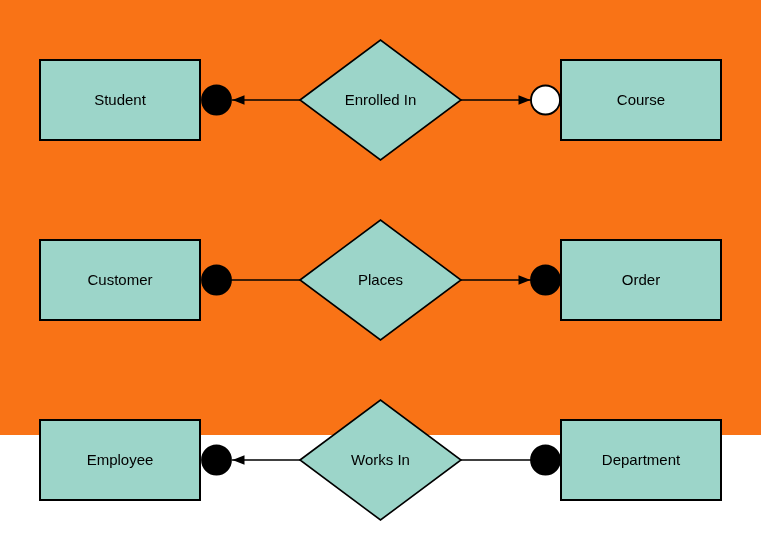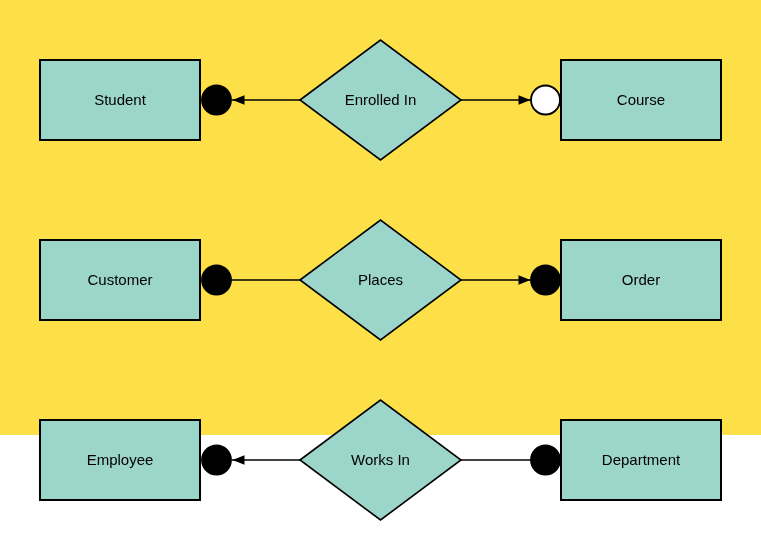--- a/index.html
+++ b/index.html
@@ -8,21 +8,21 @@
     background: #ffffff;
     width: 761px;
     height: 560px;
     overflow: hidden;
     font-family: "Liberation Sans", sans-serif;
   }
   .canvas {
     position: relative;
     width: 761px;
     height: 435px;
-    background: #fde047;
+    background: #f97316;
   }
   svg {
     display: block;
   }
   .entity-rect {
     fill: #9cd5c9;
     stroke: #000000;
     stroke-width: 2;
   }
   .relationship-diamond {

